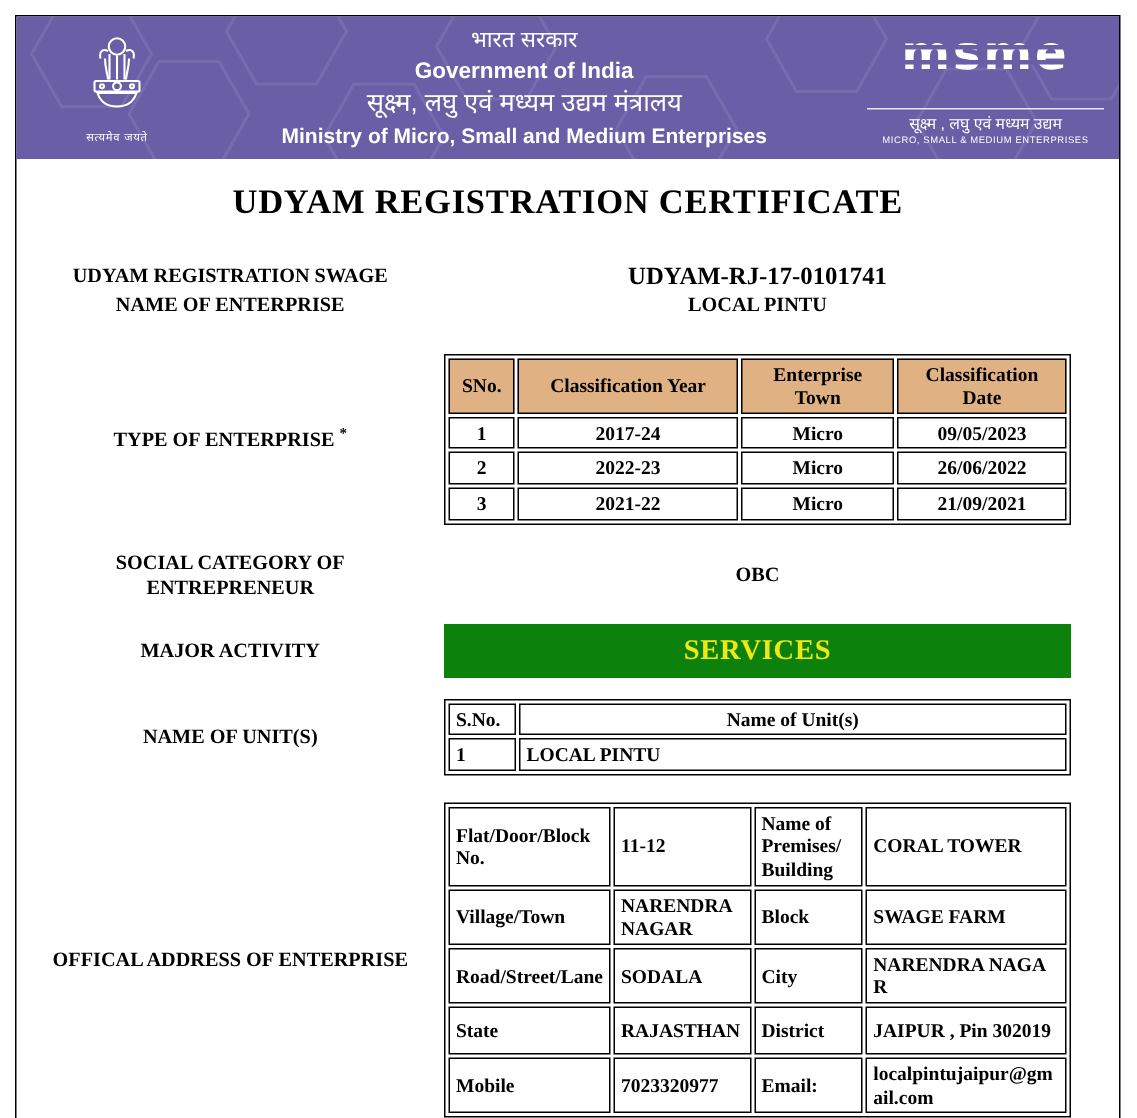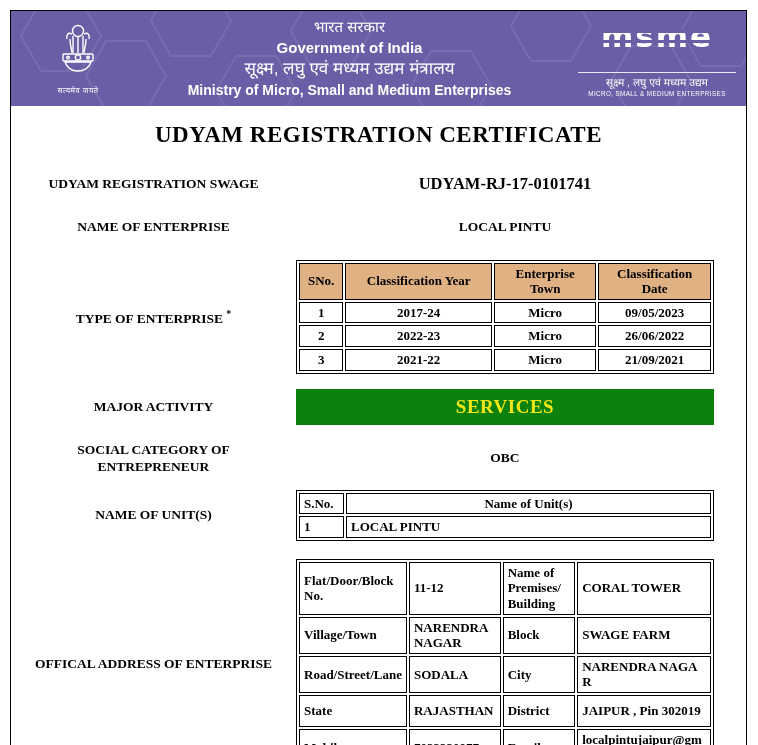--- a/index.html
+++ b/index.html
@@ -51,21 +51,21 @@
   .cert-row{display:flex;align-items:center;}
   .cert-label{
     width:285px;text-align:center;font-weight:700;font-size:13.5px;line-height:1.3;
     flex-shrink:0;
   }
   .cert-label .inner{display:inline-block;}
   .cert-value{flex:1;padding-right:32px;}
   .center-val{text-align:center;font-weight:700;font-size:13.5px;}
   .big-val{font-size:16.5px;}
   .row-reg{margin-top:26px;}
-  .row-name{margin-top:24px;}
+  .row-name{}
   .row-type{margin-top:24px;}
   .row-activity{margin-top:15px;}
   .row-social{margin-top:16px;}
   .row-units{margin-top:14px;}
   .row-address{margin-top:18px;}
   .label-social .inner{max-width:190px;}
   sup{font-size:10px;}
   
   table{
     border-collapse:separate;border-spacing:2px;background:#fff;
@@ -195,37 +195,37 @@
           <td class="c0">3</td>
           <td class="c1">2021-22</td>
           <td class="c2">Micro</td>
           <td class="c3">21/09/2021</td>
         </tr>
       </tbody>
         </table>
     </div>
   </div>
 
+  <div class="cert-row row-social">
+    <div class="cert-label label-social">
+      <span class="inner">SOCIAL CATEGORY OF ENTREPRENEUR</span>
+    </div>
+    <div class="cert-value">
+      <div class="center-val">OBC</div>
+    </div>
+  </div>
+
   <div class="cert-row row-activity">
     <div class="cert-label">
       <span class="inner">MAJOR ACTIVITY</span>
     </div>
     <div class="cert-value">
       <div class="activity-bar">
         <span class="activity-text">SERVICES</span>
       </div>
-    </div>
-  </div>
-
-  <div class="cert-row row-social">
-    <div class="cert-label label-social">
-      <span class="inner">SOCIAL CATEGORY OF ENTREPRENEUR</span>
-    </div>
-    <div class="cert-value">
-      <div class="center-val">OBC</div>
     </div>
   </div>
 
   <div class="cert-row row-units">
     <div class="cert-label">
       <span class="inner">NAME OF UNIT(S)</span>
     </div>
     <div class="cert-value">
       <table class="units-table">
         <tbody>

